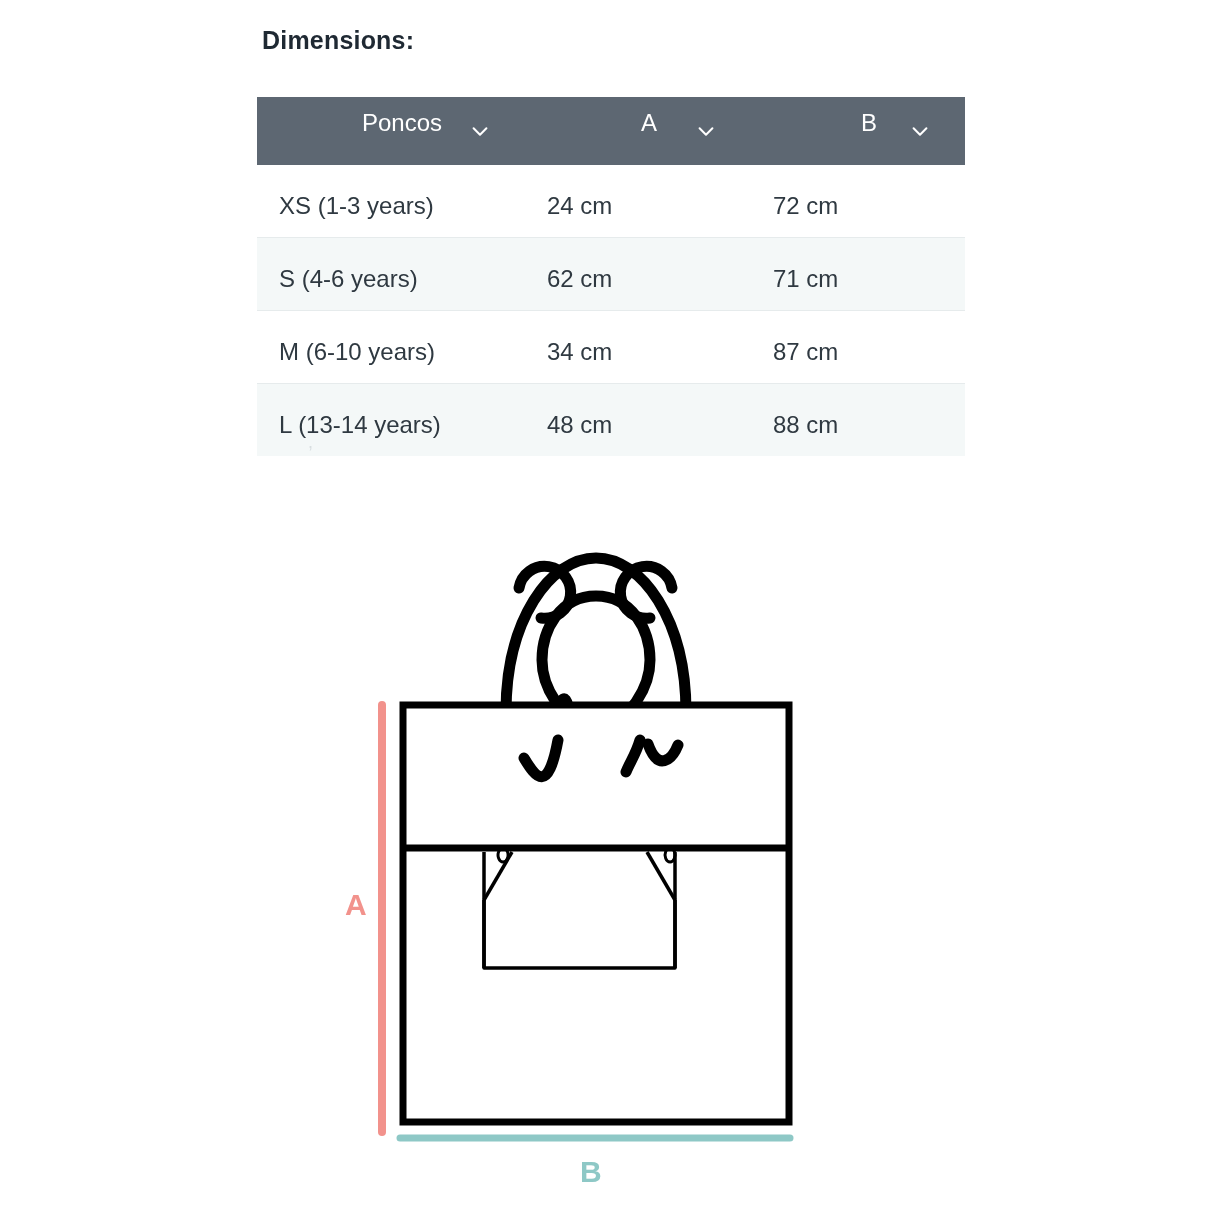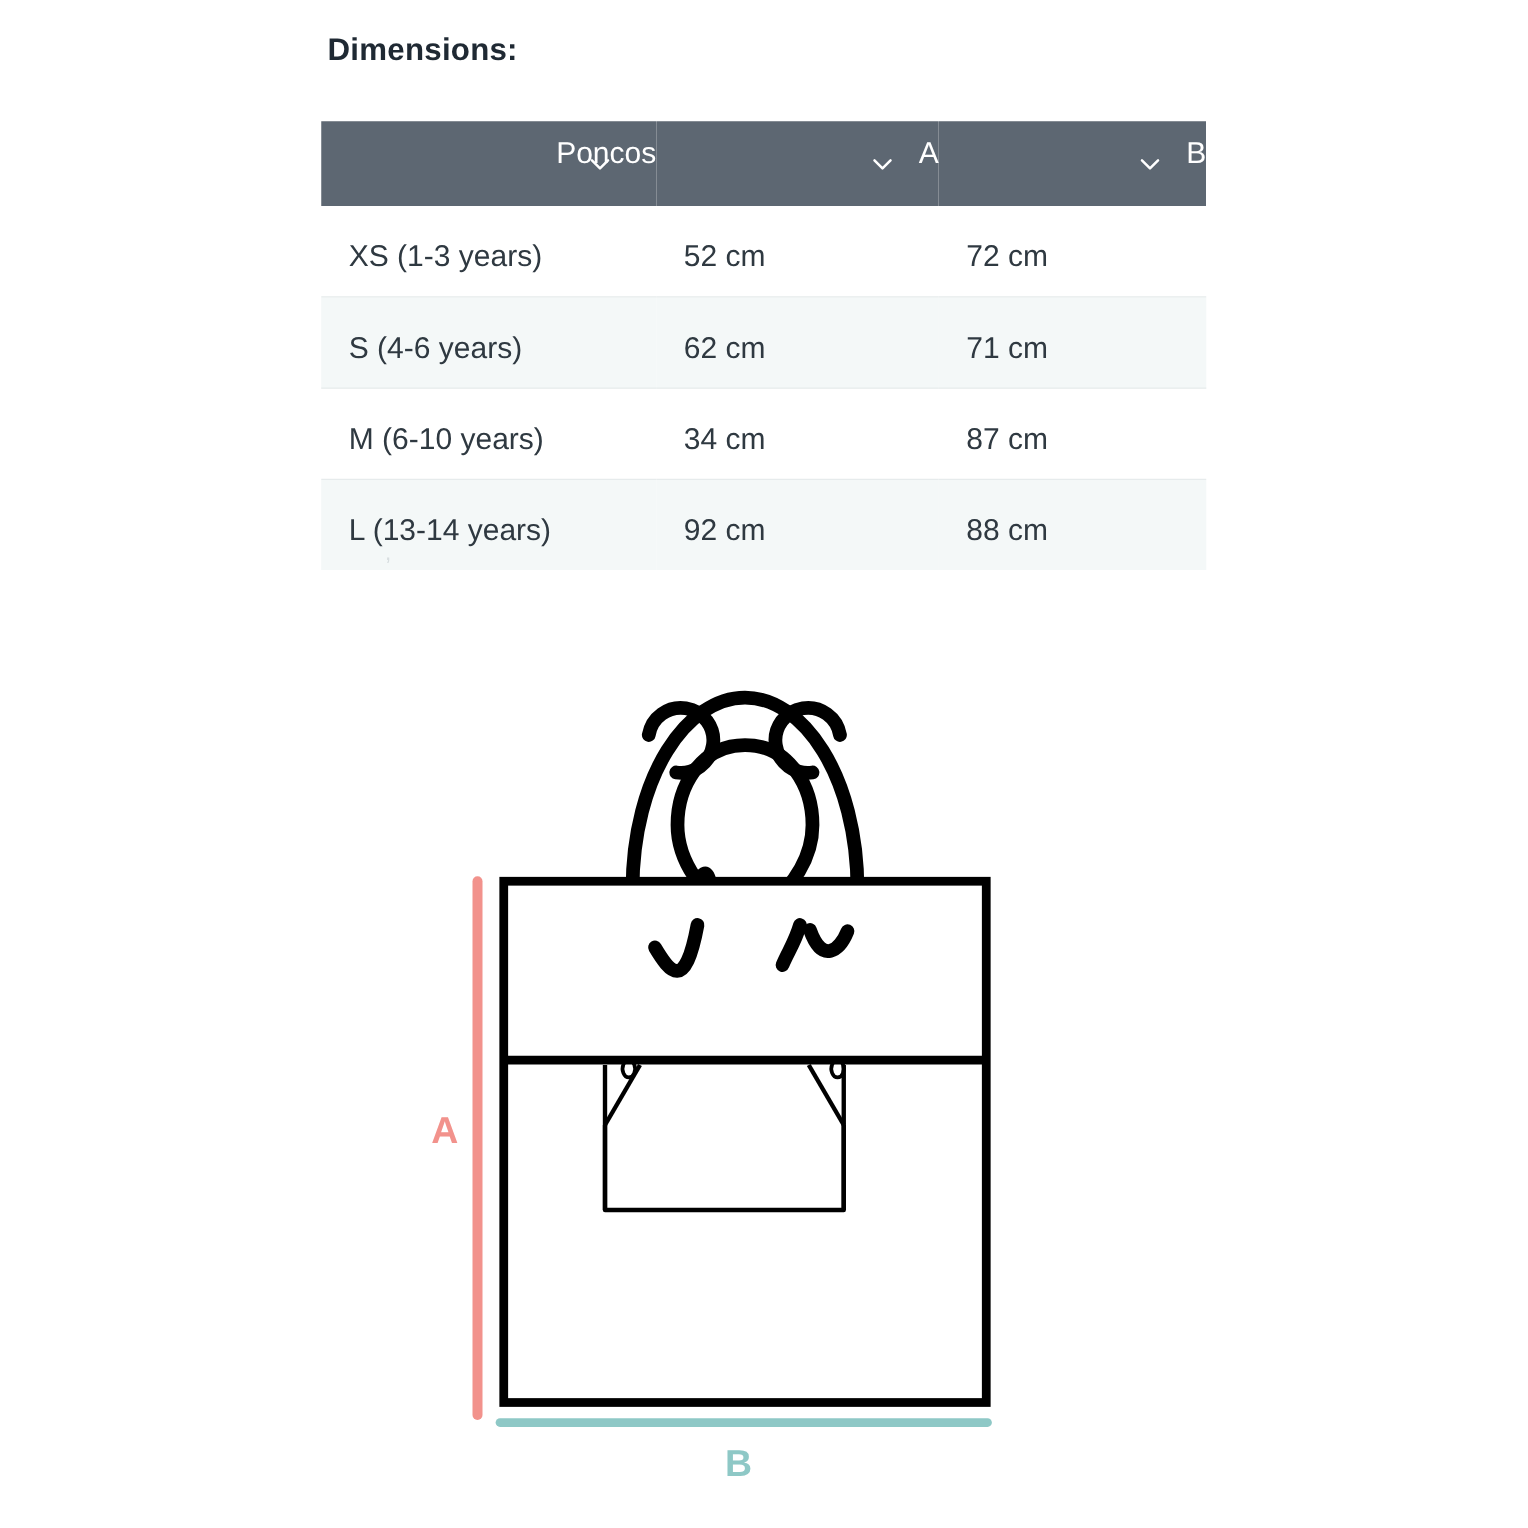--- a/index.html
+++ b/index.html
@@ -41,21 +41,21 @@
     background: #ffffff;
     table-layout: fixed;
   }
   .size-table thead tr {
     background: #5d6772;
   }
   .size-table th {
     color: #ffffff;
     font-size: 24px;
     font-weight: normal;
-    text-align: right;
+    text-align: center;
     padding: 4px 0 20px 22px;
     height: 68px;
     position: relative;
   }
   .size-table th .chev {
     position: absolute;
     right: 34px;
     top: 50%;
     transform: translateY(-50%);
     width: 22px;
@@ -152,36 +152,36 @@
             <svg viewBox="0 0 24 24" width="22" height="22" fill="none" stroke="#ffffff" stroke-width="2.2" stroke-linecap="round" stroke-linejoin="round">
                 <polyline points="5,9 12,16 19,9"></polyline>
               </svg>
           </span>
         </th>
       </tr>
     </thead>
     <tbody>
       <tr>
         <td>XS (1-3 years)</td>
-        <td>52 cm</td>
+        <td>24 cm</td>
         <td>72 cm</td>
       </tr>
       <tr>
         <td>S (4-6 years)</td>
         <td>62 cm</td>
         <td>71 cm</td>
       </tr>
       <tr>
         <td>M (6-10 years)</td>
         <td>34 cm</td>
         <td>87 cm</td>
       </tr>
       <tr>
         <td>L (13-14 years)</td>
-        <td>92 cm</td>
+        <td>48 cm</td>
         <td>88 cm</td>
       </tr>
     </tbody>
   </table>
 
   <div class="table-tail">,</div>
 
   <div class="illus">
     <svg viewBox="0 0 620 700" width="620" height="700">
 

